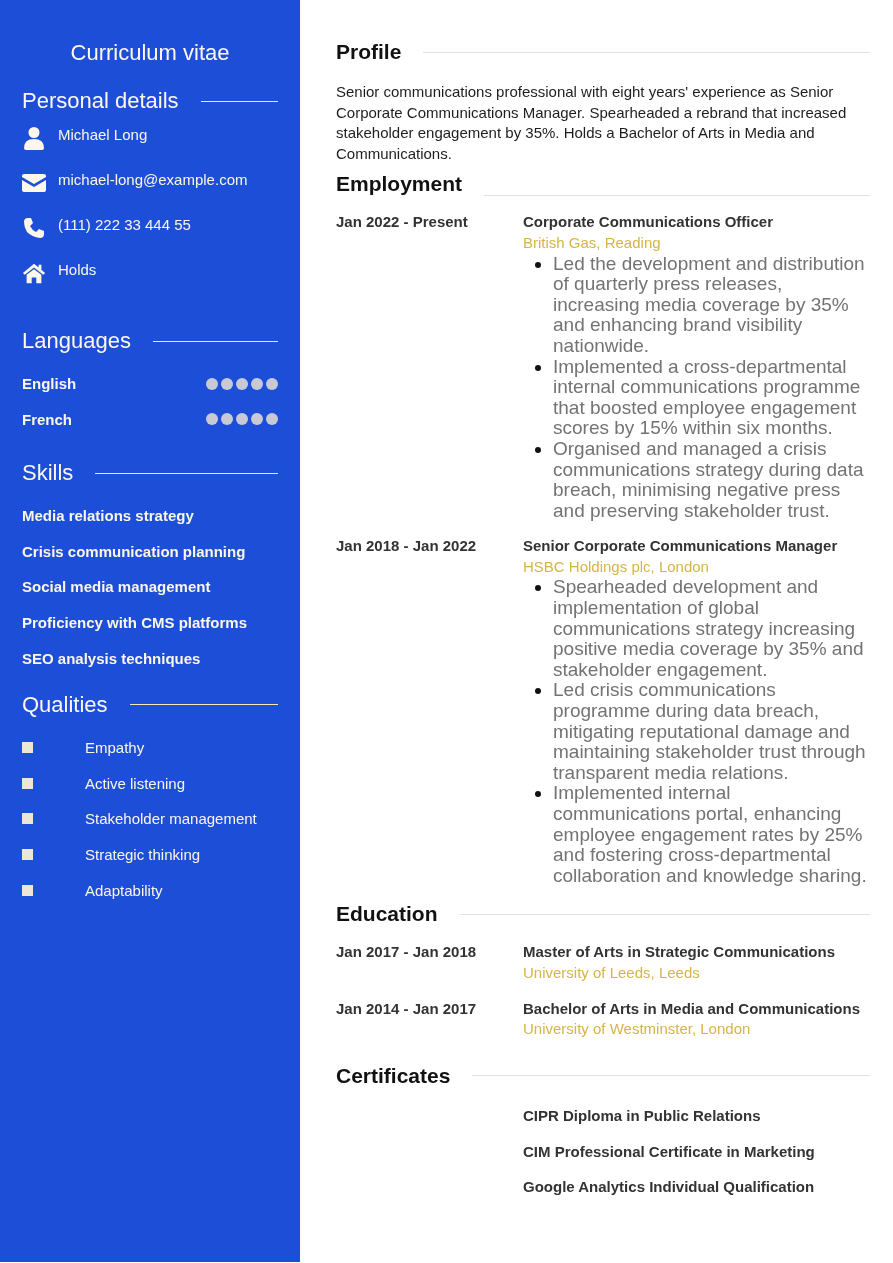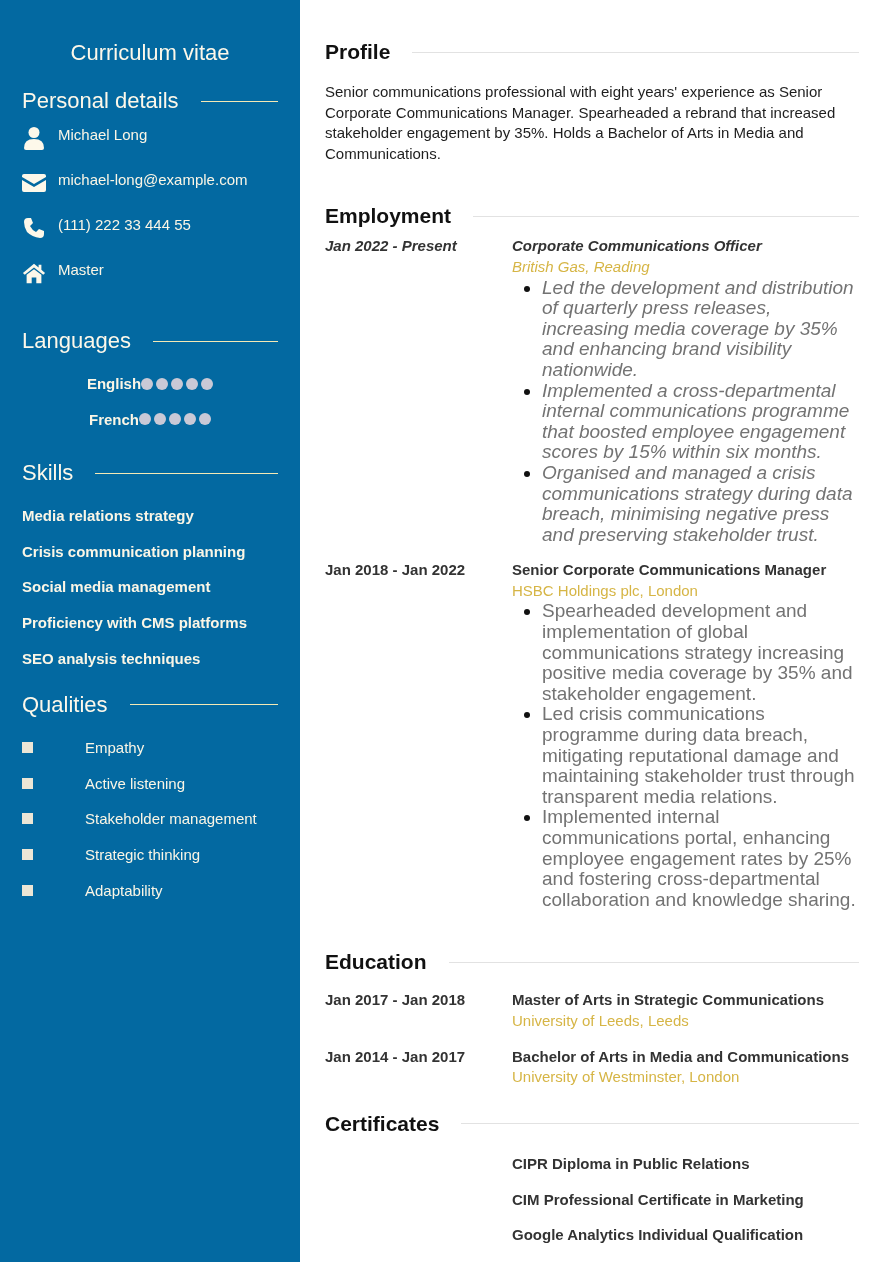--- a/index.html
+++ b/index.html
@@ -1,37 +1,37 @@
 <!DOCTYPE html>
 <html><head>
 <meta charset="utf-8">
 <style>
   * { box-sizing: border-box; margin: 0; padding: 0; }
   html, body { width: 893px; height: 1263px; background: #ffffff; overflow: hidden; }
   body { position: relative; font-family: "Liberation Sans", sans-serif; }
 
   .sidebar {
     position: absolute; left: 0; top: 0; width: 300px; height: 1262px;
-    background: #0369a1; color: #fbf6e6;
+    background: #1d4ed8; color: #fbf6e6;
     padding: 0 22px 0 22px;
   }
   .cv-title { text-align: center; font-size: 22px; padding-top: 40px; height: 88px; color: #fdf8ea; }
   .side-head { display: flex; align-items: center; font-size: 22px; color: #fdf8ea; margin-bottom: 12px; }
   .side-head .line { flex: 1; height: 1px; background: #f5e9b5; margin-left: 22px; }
   .detail-row { display: flex; align-items: flex-start; height: 45px; font-size: 15px; }
   .detail-row .ic { width: 24px; height: 24px; margin-right: 12px; display: flex; align-items: center; justify-content: center; }
   .detail-row .ic svg { fill: #fdf8ea; }
-  .lang-row { display: flex; align-items: center; justify-content: center; height: 35.5px; font-size: 15px; font-weight: bold; }
+  .lang-row { display: flex; align-items: center; justify-content: space-between; height: 35.5px; font-size: 15px; font-weight: bold; }
   .dots { display: flex; gap: 3px; }
   .dot { width: 12px; height: 12px; border-radius: 50%; background: #c9c9d6; }
   .skill { font-size: 15px; font-weight: bold; height: 35.6px; display: flex; align-items: center; }
   .quality { font-size: 15px; height: 35.6px; display: flex; align-items: center; gap: 44px; }
   .quality .sq { width: 11px; height: 11px; background: #ece6d6; margin-right: 8px; }
 
-  .main { position: absolute; left: 325px; top: 0; width: 534px; color: #222; }
+  .main { position: absolute; left: 336px; top: 0; width: 534px; color: #222; }
   .main-head { display: flex; align-items: center; font-size: 21px; font-weight: bold; color: #111; }
   .main-head .line { flex: 1; height: 1px; background: #e2e2e2; margin-left: 22px; }
   .profile-text { font-size: 15px; line-height: 20.6px; color: #1e1e1e; }
   .entry { display: flex; }
   .entry .date { width: 187px; font-size: 15px; font-weight: bold; color: #333; line-height: 20.6px; }
   .entry .body { flex: 1; }
   .entry .role { font-size: 15px; font-weight: bold; color: #333; line-height: 20.6px; }
   .entry .org { font-size: 15px; color: #D6B545; line-height: 20.6px; }
   .entry ul { list-style: none; padding-left: 0; }
   .entry li { position: relative; padding-left: 30px; font-size: 19px; line-height: 20.6px; color: #737373; }
@@ -75,21 +75,21 @@
       </span>
       <span>(111) 222 33 444 55</span>
     </div>
     <div class="detail-row">
       <span class="ic">
         <svg width="26" height="22" viewBox="0 0 26 22">
             <path d="M13 1 L1 11 L3 13 L13 5 L23 13 L25 11 L21 7.5 L21 2 L18 2 L18 5 Z"></path>
             <path d="M5 13 L13 7 L21 13 L21 22 L15.5 22 L15.5 16 L10.5 16 L10.5 22 L5 22Z"></path>
           </svg>
       </span>
-      <span>Master</span>
+      <span>Holds</span>
     </div>
   </div>
 
   <div class="side-head" style="margin-top:22px;">
     <span>Languages</span>
     <span class="line"></span>
   </div>
   <div id="languages">
       <div class="lang-row">
         <span>English</span>
@@ -153,26 +153,26 @@
   </div>
 </aside>
 
 <main class="main">
   <div class="main-head" style="margin-top:40px;">
     <span>Profile</span>
     <span class="line"></span>
   </div>
   <p class="profile-text" style="margin-top:18px;">Senior communications professional with eight years' experience as Senior Corporate Communications Manager. Spearheaded a rebrand that increased stakeholder engagement by 35%. Holds a Bachelor of Arts in Media and Communications.</p>
 
-  <div class="main-head" style="margin-top:40px;">
+  <div class="main-head" style="margin-top:8px;align-items:flex-end;">
     <span>Employment</span>
     <span class="line"></span>
   </div>
 
-  <div class="entry" style="margin-top:8px;font-style:italic;">
+  <div class="entry" style="margin-top:16px;">
     <div class="date">Jan 2022 - Present</div>
     <div class="body">
       <div class="role">Corporate Communications Officer</div>
       <div class="org">British Gas, Reading</div>
       <ul>
         <li>Led the development and distribution of quarterly press releases, increasing media coverage by 35% and enhancing brand visibility nationwide.</li>
         <li>Implemented a cross-departmental internal communications programme that boosted employee engagement scores by 15% within six months.</li>
         <li>Organised and managed a crisis communications strategy during data breach, minimising negative press and preserving stakeholder trust.</li>
       </ul>
     </div>
@@ -184,21 +184,21 @@
       <div class="role">Senior Corporate Communications Manager</div>
       <div class="org">HSBC Holdings plc, London</div>
       <ul>
         <li>Spearheaded development and implementation of global communications strategy increasing positive media coverage by 35% and stakeholder engagement.</li>
         <li>Led crisis communications programme during data breach, mitigating reputational damage and maintaining stakeholder trust through transparent media relations.</li>
         <li>Implemented internal communications portal, enhancing employee engagement rates by 25% and fostering cross-departmental collaboration and knowledge sharing.</li>
       </ul>
     </div>
   </div>
 
-  <div class="main-head" style="margin-top:40px;">
+  <div class="main-head" style="margin-top:16px;">
     <span>Education</span>
     <span class="line"></span>
   </div>
 
   <div class="entry" style="margin-top:16px;">
     <div class="date">Jan 2017 - Jan 2018</div>
     <div class="body">
       <div class="role">Master of Arts in Strategic Communications</div>
       <div class="org">University of Leeds, Leeds</div>
     </div>

